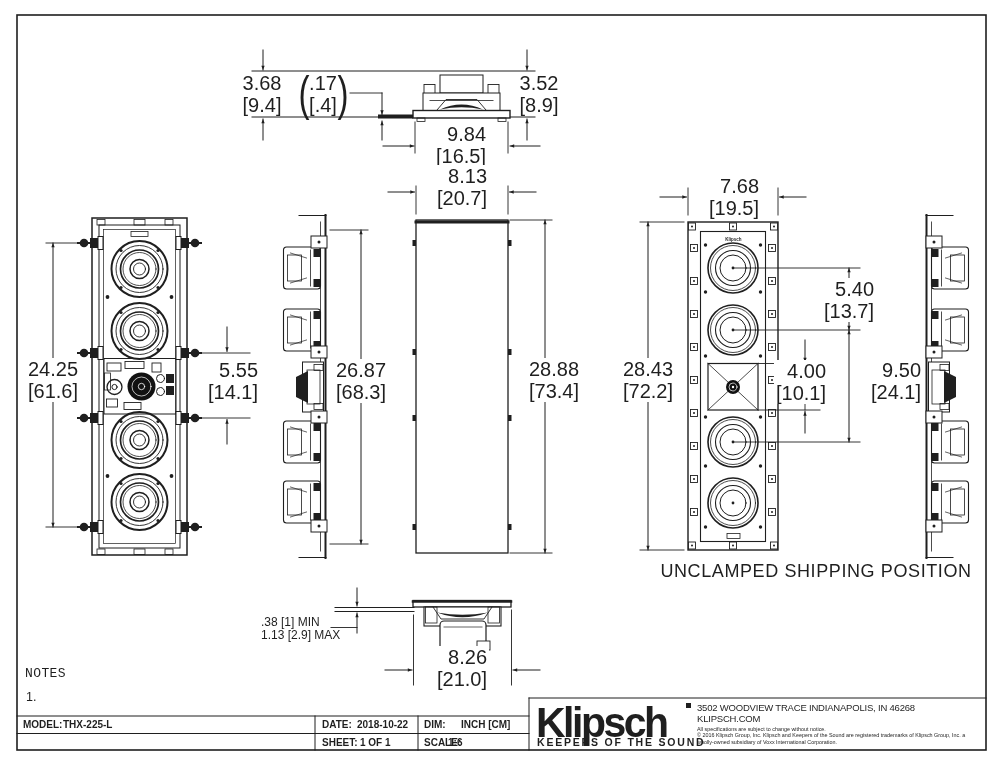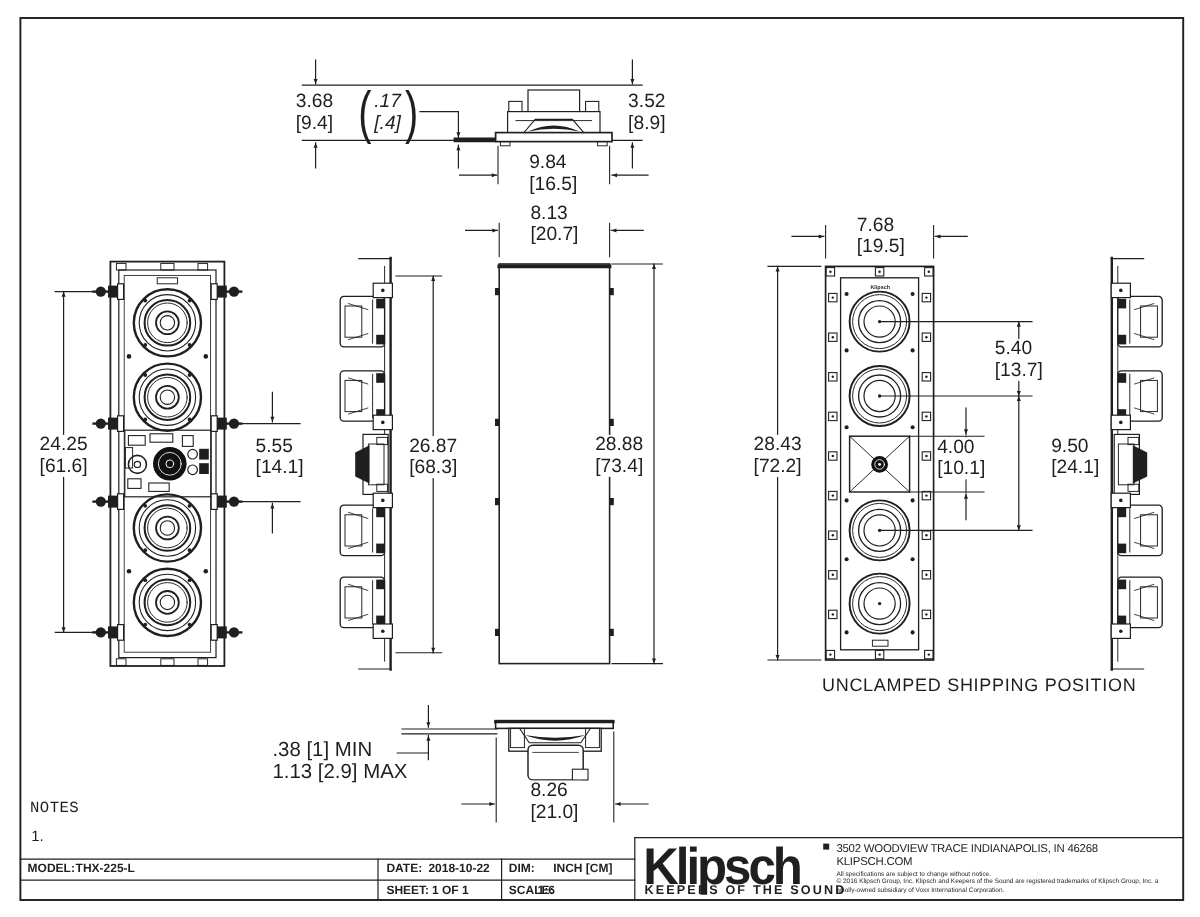--- a/index.html
+++ b/index.html
@@ -1,26 +1,26 @@
 <!DOCTYPE html>
 <html><head>
 <meta charset="utf-8">
 <style>
   html,body{margin:0;padding:0;background:#fff;}
   #sheet{position:relative;width:1000px;height:764px;background:#fff;overflow:hidden;
          font-family:"Liberation Sans",sans-serif;color:#1f1f1f;}
   #art{position:absolute;left:0;top:0;width:1000px;height:764px;}
-  .dim{position:absolute;transform:translate(-50%,-50%);text-align:left;background:#fff;
-       font-size:16px;line-height:1.1;white-space:nowrap;padding:0 2px;}
-  .dim.nobg{background:transparent;font-style:italic;}
+  .dim{position:absolute;transform:translate(-50%,-50%);text-align:right;background:#fff;
+       font-size:20px;line-height:1.1;white-space:nowrap;padding:0 2px;}
+  .dim.nobg{background:transparent;}
   .paren{position:absolute;transform:translate(-50%,-50%) scale(0.72,1.05);font-size:46px;
          font-weight:400;background:transparent;}
-  .caption{position:absolute;transform:translate(-50%,-50%);font-size:15px;letter-spacing:.6px;
+  .caption{position:absolute;transform:translate(-50%,-50%);font-size:18px;letter-spacing:.6px;
            white-space:nowrap;}
-  .minmax{position:absolute;font-size:17px;line-height:1.05;white-space:nowrap;}
+  .minmax{position:absolute;font-size:12px;line-height:1.05;white-space:nowrap;margin-left:34px;}
   .notes-h{position:absolute;font-size:13px;letter-spacing:.4px;font-family:Liberation Mono, monospace;}
   .note-no{position:absolute;font-size:12.5px;}
   .note-tx{position:absolute;font-size:12.5px;letter-spacing:.2px;white-space:nowrap;}
   .tb{position:absolute;font-size:10px;font-weight:bold;white-space:nowrap;}
   .logo{position:absolute;font-size:41px;font-weight:900;letter-spacing:-2.5px;
         transform:scaleY(1.05);transform-origin:left top;white-space:nowrap;}
   .logo-dot{position:absolute;width:5px;height:5px;background:#1f1f1f;}
   .tagline{position:absolute;font-size:10.5px;font-weight:800;letter-spacing:1.8px;white-space:nowrap;}
   .addr{position:absolute;font-size:9.5px;font-weight:400;letter-spacing:-.2px;white-space:nowrap;}
   .fine{position:absolute;font-size:5.4px;line-height:1.2;white-space:nowrap;}
@@ -381,21 +381,21 @@
     <div>[61.6]</div>
   </div>
   <div class="dim" style="left:233px;top:381px">
     <div>5.55</div>
     <div>[14.1]</div>
   </div>
   <div class="dim" style="left:361px;top:381px">
     <div>26.87</div>
     <div>[68.3]</div>
   </div>
-  <div class="dim" style="left:516px;top:380px">
+  <div class="dim" style="left:554px;top:380px">
     <div>28.88</div>
     <div>[73.4]</div>
   </div>
   <div class="dim" style="left:734px;top:197px">
     <div>7.68</div>
     <div>[19.5]</div>
   </div>
   <div class="dim" style="left:648px;top:380px">
     <div>28.43</div>
     <div>[72.2]</div>

